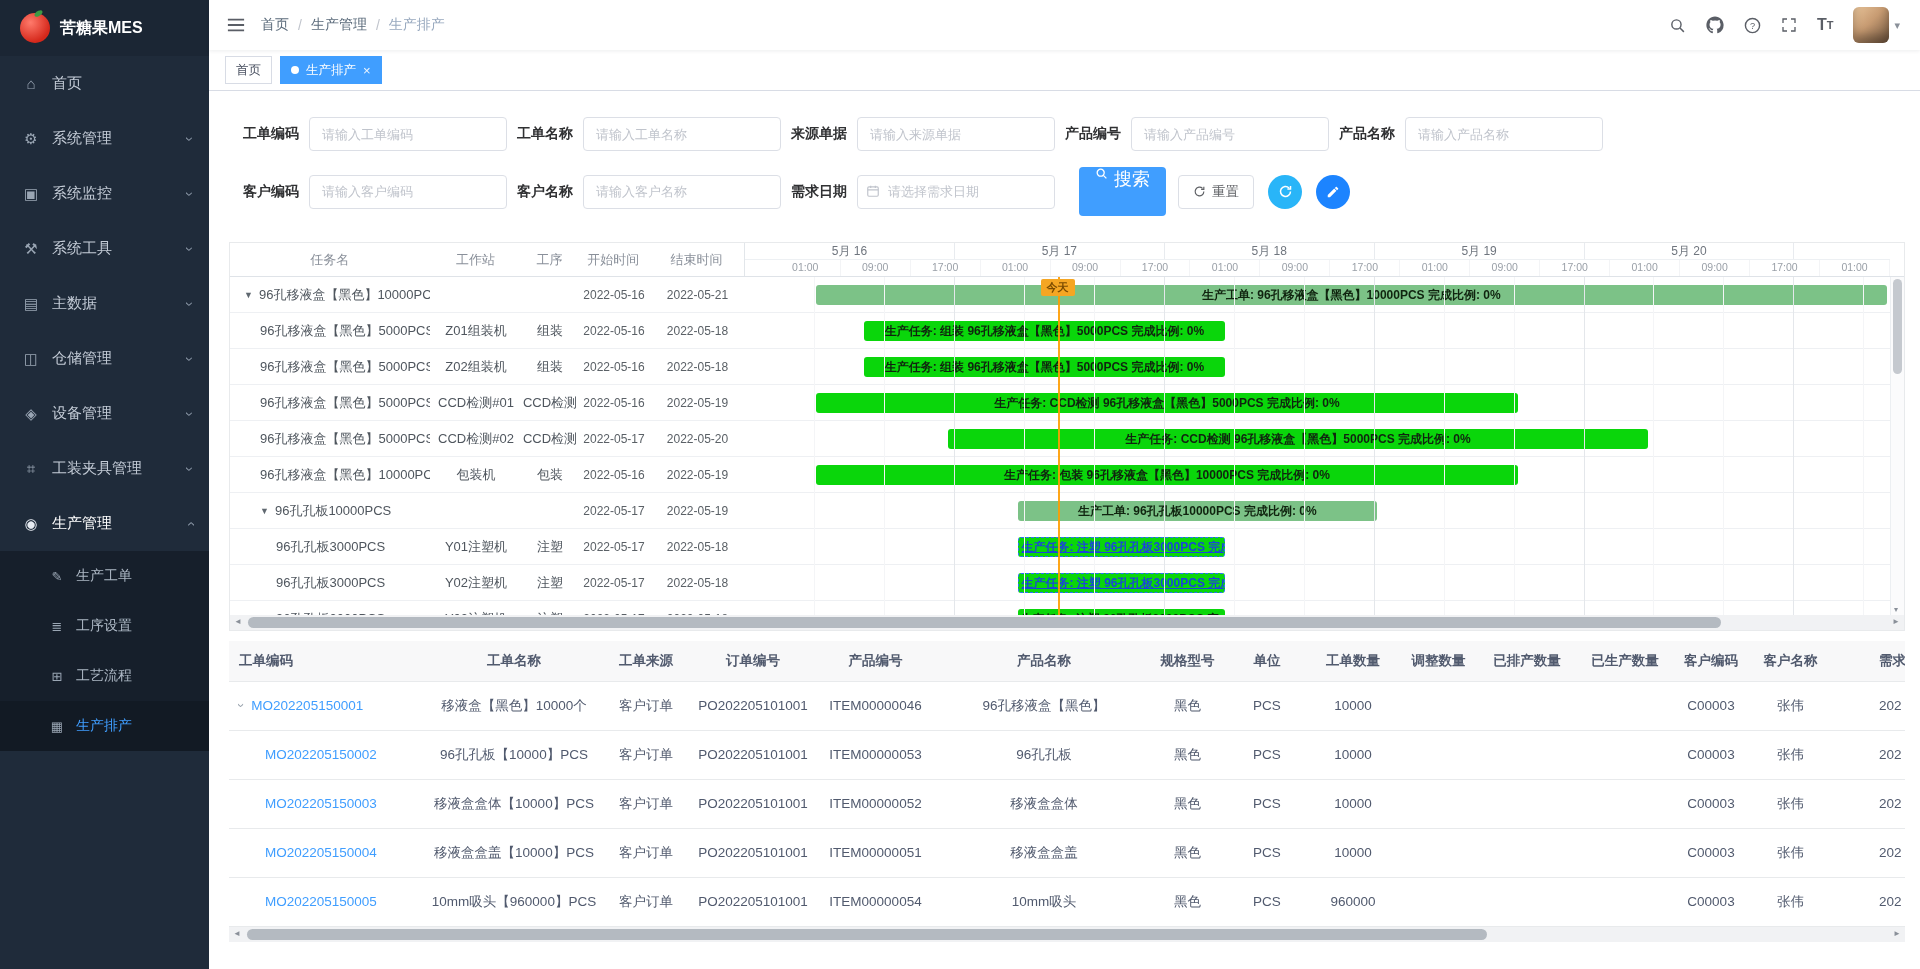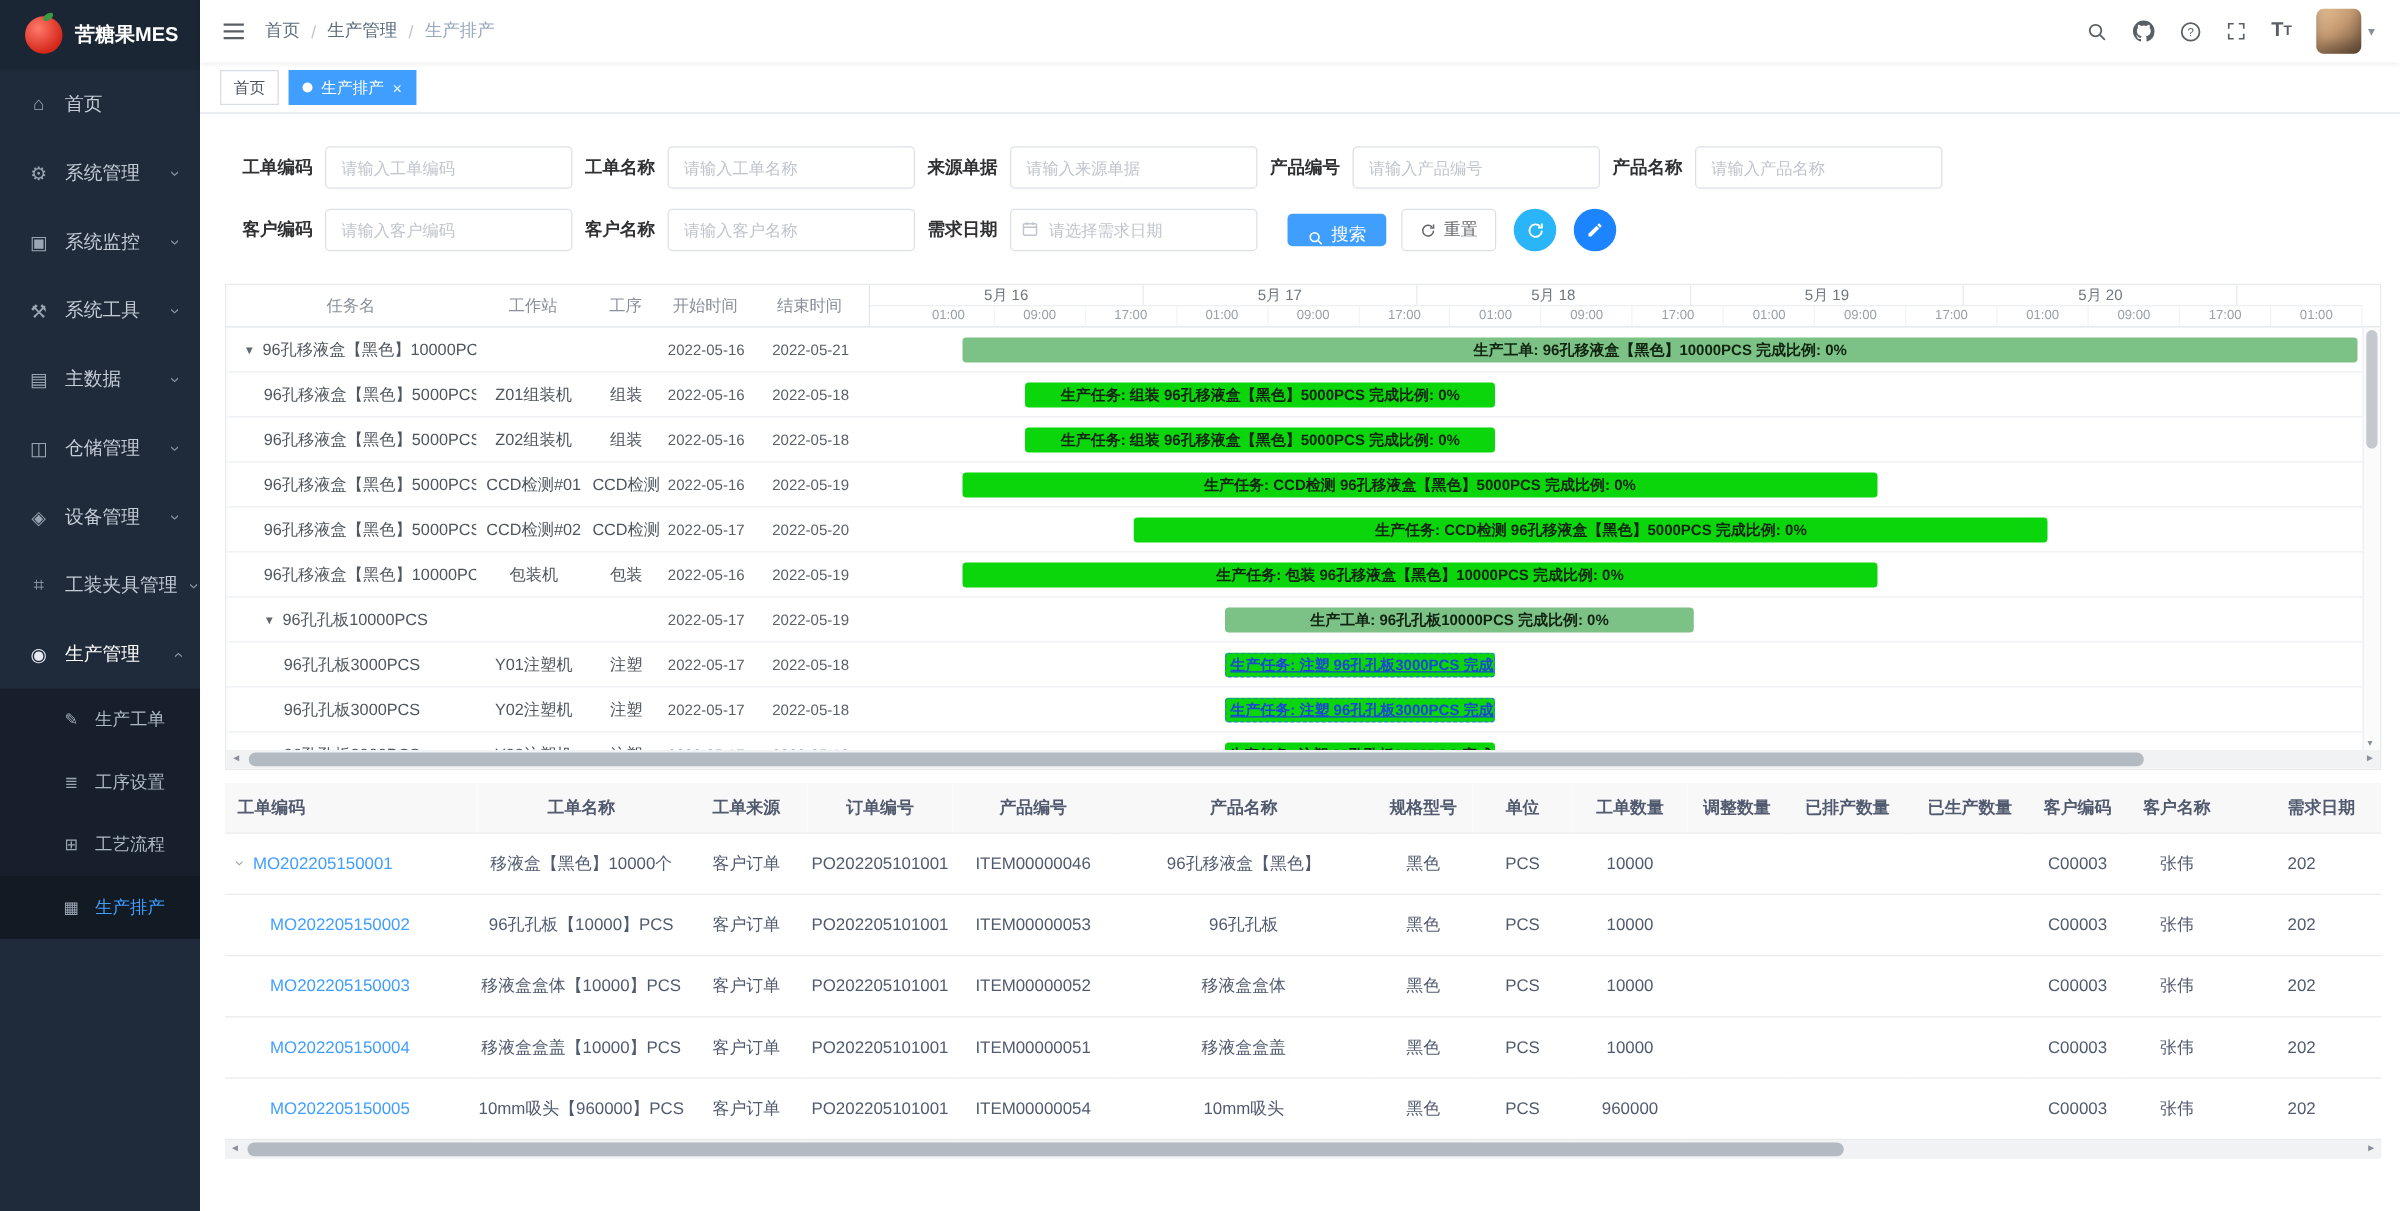--- a/index.html
+++ b/index.html
@@ -1,19 +1,19 @@
 <!DOCTYPE html>
 <html><head>
 <meta charset="utf-8">
 <style>
 *{margin:0;padding:0;box-sizing:border-box;}
 html,body{width:1920px;height:969px;overflow:hidden;font-family:"Liberation Sans","DejaVu Sans",sans-serif;font-size:14px;color:#333;background:#fff;}
 .layout{display:flex;width:1920px;height:969px;}
 
-.sidebar{width:160px;flex-shrink:0;background:#1f2b3a;color:#c3cbd6;display:flex;flex-direction:column;overflow:hidden;}
+.sidebar{width:209px;flex-shrink:0;background:#1f2b3a;color:#c3cbd6;display:flex;flex-direction:column;overflow:hidden;}
 .logo{height:56px;display:flex;align-items:center;gap:10px;padding-left:20px;background:#1b2634;flex-shrink:0;}
 .logo-badge{width:30px;height:30px;border-radius:50%;background:radial-gradient(circle at 35% 32%,#ff7a6b,#d5281b 70%);position:relative;flex-shrink:0;}
 .logo-badge::after{content:"";position:absolute;top:-2px;left:14px;width:9px;height:5px;border-radius:60% 40%;background:#3d9a44;transform:rotate(-25deg);}
 .logo-title{color:#fff;font-weight:bold;font-size:16px;white-space:nowrap;}
 .menu{flex:1;overflow:hidden;}
 .menu-item{height:55px;display:flex;align-items:center;gap:12px;padding:0 16px 0 22px;font-size:15px;color:#c3cbd6;cursor:pointer;white-space:nowrap;}
 .menu-item.active{color:#fff;}
 .mi-icon{width:18px;text-align:center;font-size:15px;color:#9aa6b4;flex-shrink:0;}
 .menu-item.active .mi-icon{color:#e6ebf1;}
 .mi-chevron{margin-left:auto;color:#8a97a6;font-size:14px;transform:rotate(90deg);display:inline-block;}
@@ -51,21 +51,21 @@
 .filter-row{display:flex;align-items:center;margin-bottom:16px;}
 .filter-fields{display:flex;align-items:center;}
 .filter-field{display:flex;align-items:center;margin-right:10px;}
 .filter-label{font-weight:bold;color:#303133;margin-right:10px;white-space:nowrap;font-size:14px;}
 .filter-input{width:198px;height:34px;border:1px solid #dcdfe6;border-radius:4px;padding:0 12px;font-size:13px;color:#606266;outline:none;background:#fff;}
 .filter-input::placeholder{color:#c0c4cc;}
 .date-wrap{position:relative;}
 .date-wrap .cal-icon{position:absolute;left:9px;top:9px;pointer-events:none;}
 .date-wrap .filter-input{padding-left:30px;}
 .filter-actions{display:flex;align-items:center;margin-left:14px;}
-.btn-search{height:26px;padding:0 16px;background:#409eff;color:#fff;border:none;border-radius:4px;font-size:14px;display:inline-flex;align-items:flex-end;gap:6px;cursor:pointer;}
+.btn-search{height:49px;padding:0 16px;background:#409eff;color:#fff;border:none;border-radius:4px;font-size:18px;display:inline-flex;align-items:flex-start;gap:6px;cursor:pointer;}
 .btn-reset{height:34px;padding:0 14px;margin-left:12px;background:#fff;color:#606266;border:1px solid #dcdfe6;border-radius:4px;font-size:13.5px;display:inline-flex;align-items:center;gap:6px;cursor:pointer;}
 .btn-circle{width:34px;height:34px;border-radius:50%;border:none;color:#fff;display:inline-flex;align-items:center;justify-content:center;cursor:pointer;margin-left:14px;}
 .btn-circle.sync{background:#29b5f8;}
 .btn-circle.edit{background:#1c84ff;}
 
 .gantt-card{margin-top:8px;border:1px solid #e8eaec;flex-shrink:0;}
 .g-header{display:flex;border-bottom:1px solid #dfe3e8;}
 .g-left-head{width:515px;flex-shrink:0;display:flex;align-items:center;border-right:1px solid #e2e6ea;}
 .g-col-head{color:#8a909a;font-size:13px;text-align:center;white-space:nowrap;overflow:hidden;}
 .g-right-head{flex:1;min-width:0;padding-right:14px;}
@@ -476,20 +476,24 @@
                 </div>
                 <div class="g-cell c-station" style="width: 92px;">Y03注塑机</div>
                 <div class="g-cell c-process" style="width: 56px;">注塑</div>
                 <div class="g-cell c-start" style="width: 72px;">2022-05-17</div>
                 <div class="g-cell c-end" style="width: 95px;">2022-05-18</div>
                 <div class="g-lane">
                   <div class="g-bar task left" style="left: 23.8%; width: 18.1%;">生产任务: 注塑 96孔孔板3000PCS 完成</div>
                 </div>
               </div>
             </div>
+          <div class="g-overlay">
+            <div class="today-line" style="left: 27.3%;"></div>
+            <div class="today-badge" style="left: 27.3%;">今天</div>
+          </div>
           <div class="g-vscroll">
             <div class="g-vthumb"></div>
             <span class="g-varrow">▾</span>
           </div>
         </div>
         <div class="hscroll">
           <span class="arrow l">◄</span>
           <div class="hthumb" style="left:18px;width:88%;"></div>
           <span class="arrow r">►</span>
         </div>

